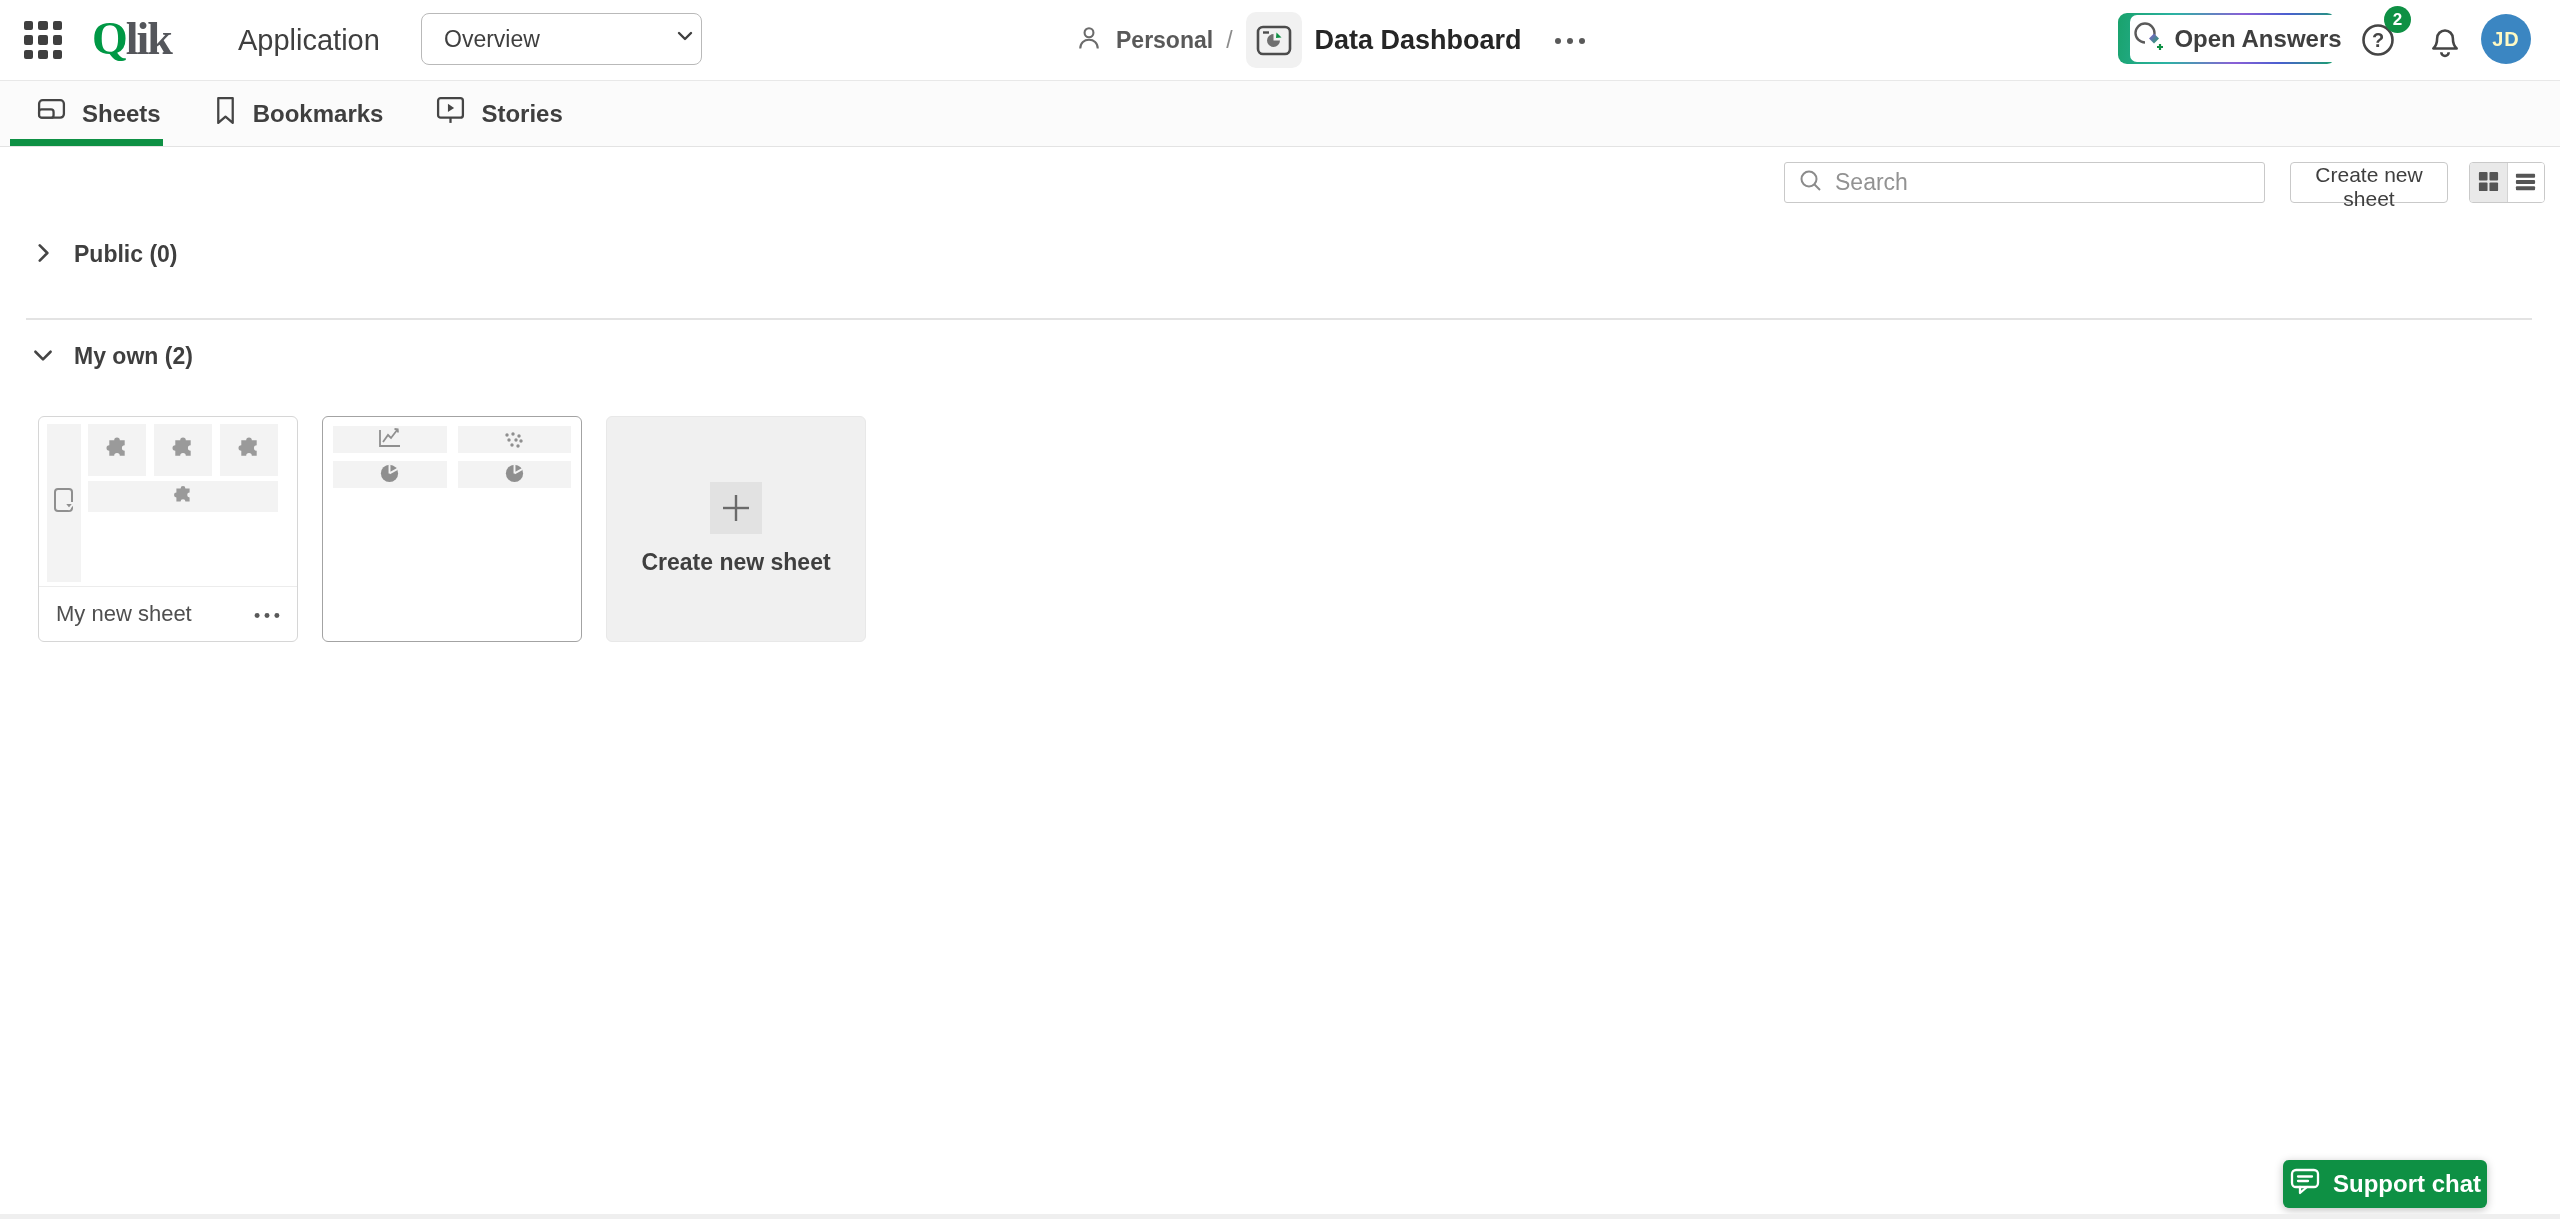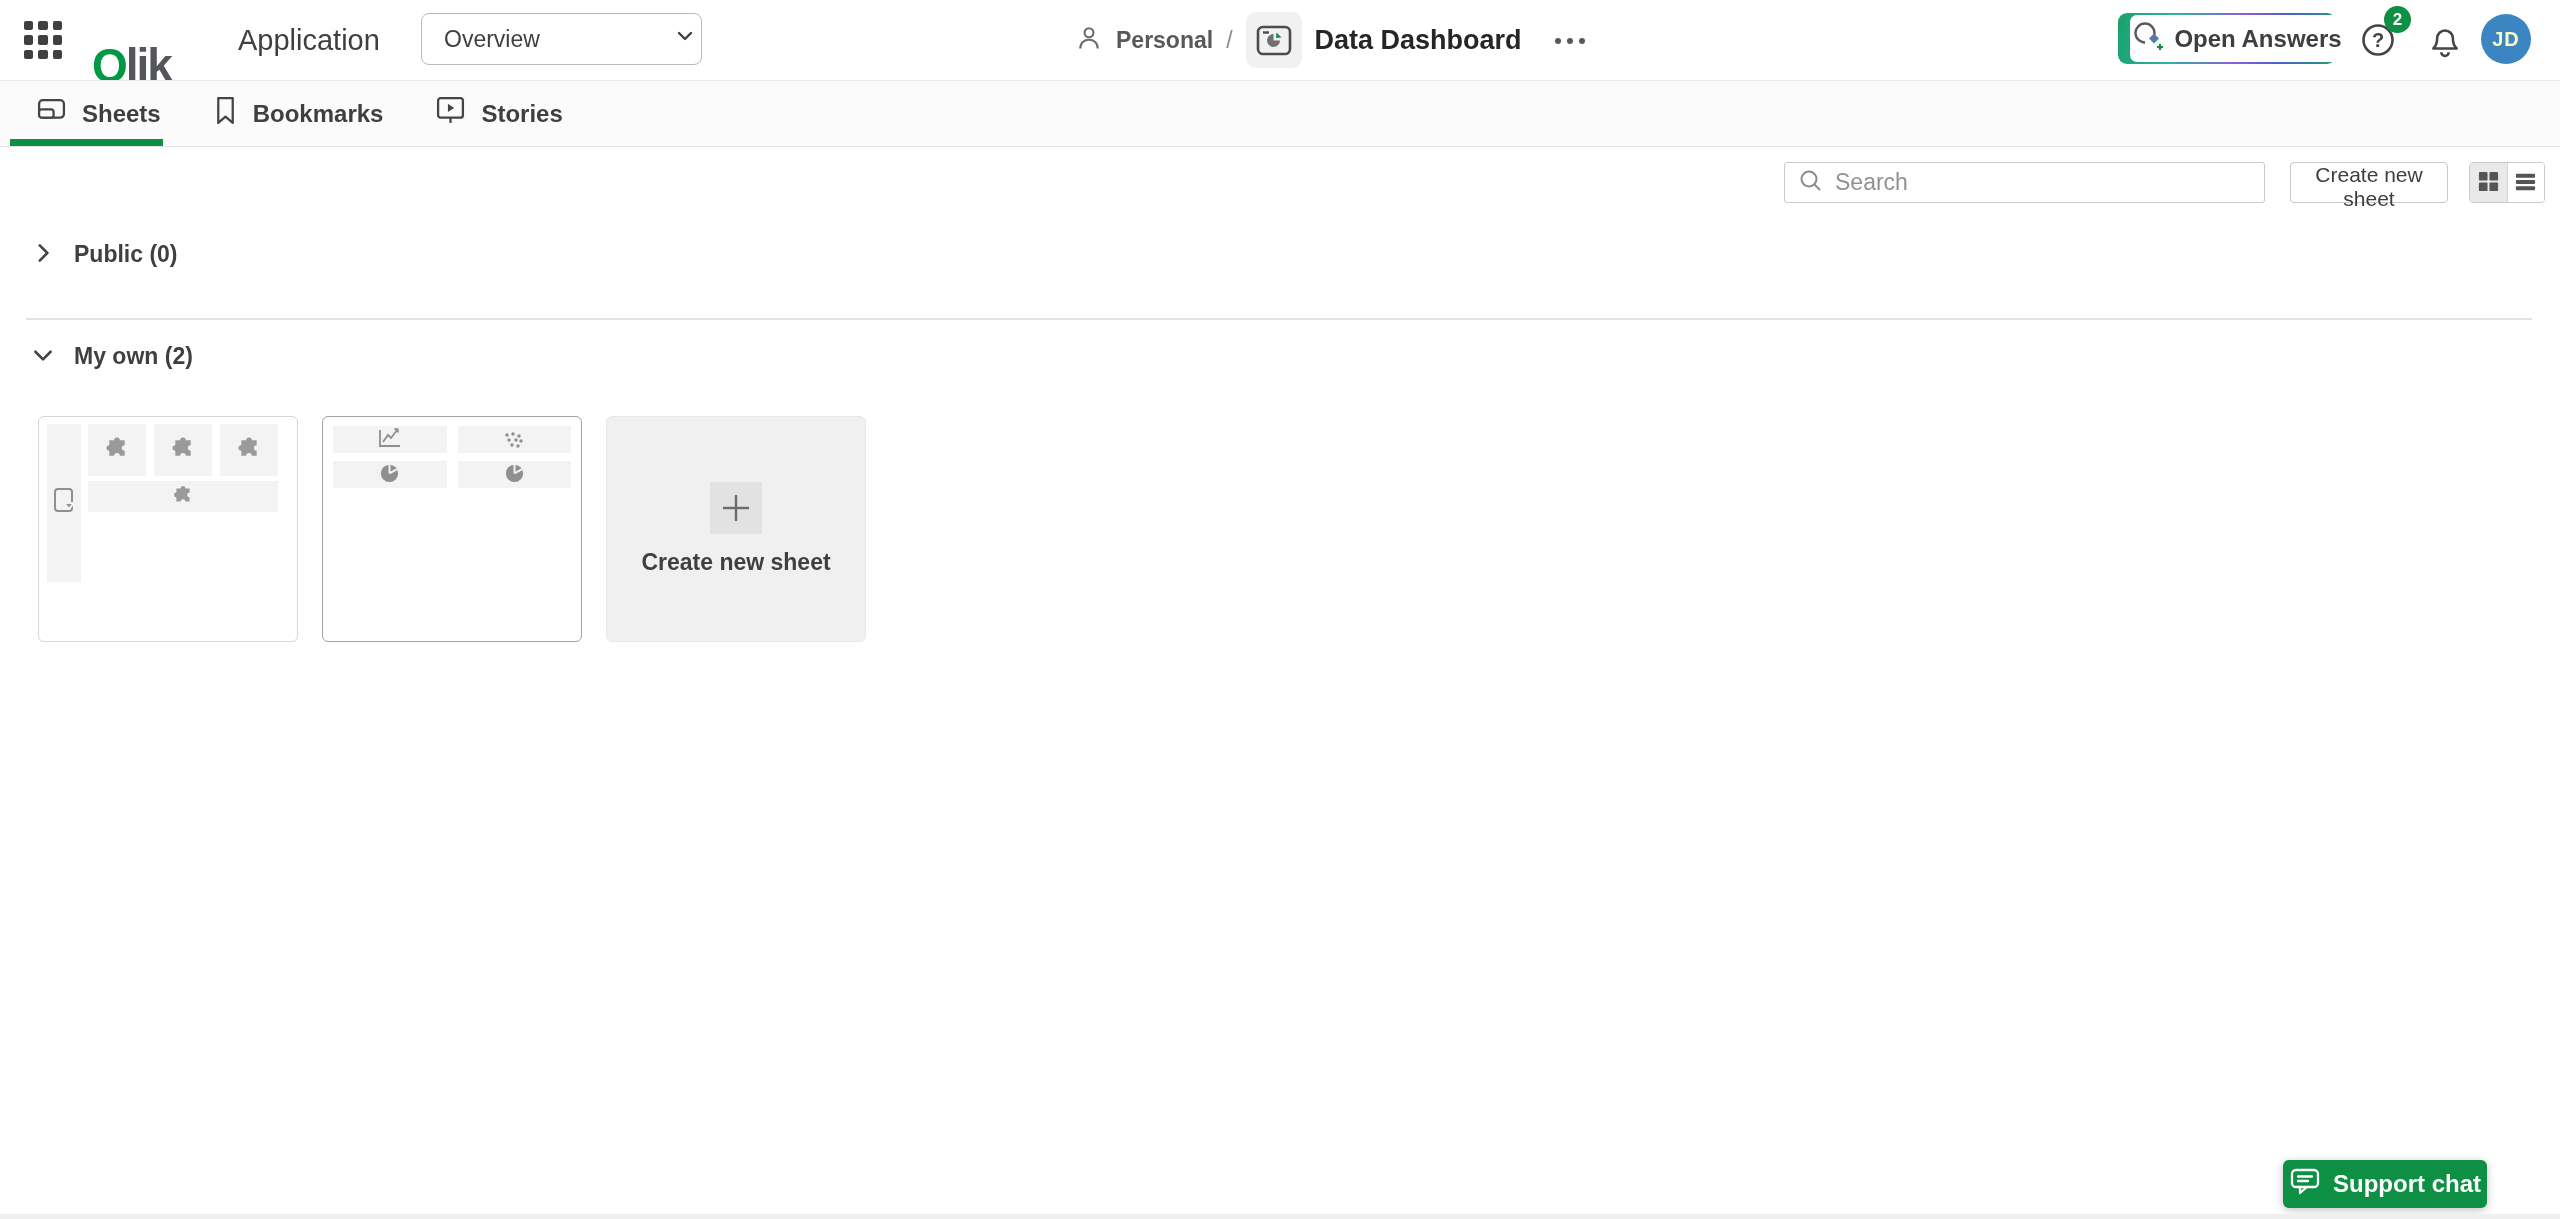--- a/index.html
+++ b/index.html
@@ -7,22 +7,22 @@
               font-family:"Liberation Sans", sans-serif; }
   .app { position:relative; width:2560px; height:1219px; background:#fff; }
 
   
   .topbar { position:absolute; left:0; top:0; width:100%; height:80px; background:#fff; }
   .waffle { position:absolute; left:24px; top:21px; width:38px; height:38px;
             display:grid; grid-template-columns:repeat(3,1fr); gap:5px;
             background:none; border:none; cursor:pointer; }
   .waffle span { background:#3f3f3f; border-radius:2px; }
   .logo { position:absolute; left:92px; top:12px; display:inline-block;
-          font-family:Liberation Sans, sans-serif; font-size:46px; font-weight:600;
-          color:#54565b; letter-spacing:-2px;margin-top:26px; }
+          font-family:Liberation Serif, serif; font-size:46px; font-weight:600;
+          color:#54565b; letter-spacing:-2px; }
   .logo::first-letter { color:#009845; }
   .app-title { position:absolute; left:238px; top:24px; font-size:29px; color:#3f3f3f; }
   .view-selector { position:absolute; left:421px; top:13px; width:281px; height:52px;
           border:1px solid #b9b9b9; border-radius:8px; background:#fff; cursor:pointer;
           display:flex; align-items:center; justify-content:space-between; padding:0 4px 0 22px;
           font-size:23px; color:#3f3f3f; }
   .breadcrumb { position:absolute; left:1075px; top:0; height:80px;
           display:flex; align-items:center; gap:13px; }
   .crumb-space { font-size:23px; color:#595959; font-weight:600; cursor:pointer; }
   .crumb-sep { font-size:23px; color:#8c8c8c; }
@@ -334,20 +334,32 @@
         </div>
         <div class="row2">
           <div class="tile">
               <span><svg width="24" height="22" viewBox="0 0 40 36" fill="#9a9a9a">
                   <path d="M9 7 h7 a4 4 0 1 1 8 0 h7 v7 a4 4 0 1 0 0 8 v7 h-7 a4 4 0 1 0 -8 0 h-7 v-7 a4 4 0 1 1 0 -8 Z"></path>
                 </svg></span>
             </div>
         </div>
       </div>
     </div>
+    <div class="card-footer">
+      <span class="card-title">My new sheet</span>
+      <button class="card-more" aria-label="sheet options">
+        <span>
+          <svg width="28" height="7" viewBox="0 0 34 8" fill="#595959">
+              <circle cx="5" cy="4" r="3"></circle>
+              <circle cx="17" cy="4" r="3"></circle>
+              <circle cx="29" cy="4" r="3"></circle>
+            </svg>
+        </span>
+      </button>
+    </div>
   </div>
 
   <div class="card card-2">
     <div class="thumb">
       <div class="tiles-2">
         <div class="tile">
             <span><svg width="28" height="24" viewBox="0 0 28 24" fill="none" stroke="#8f8f8f" stroke-width="1.8">
                 <path d="M4 4 v16 h20"></path>
                 <path d="M7 16 l5 -7 3 3 6.5 -8.5"></path>
                 <path d="M18.5 3 l3.2 .3 .3 3.2"></path>

